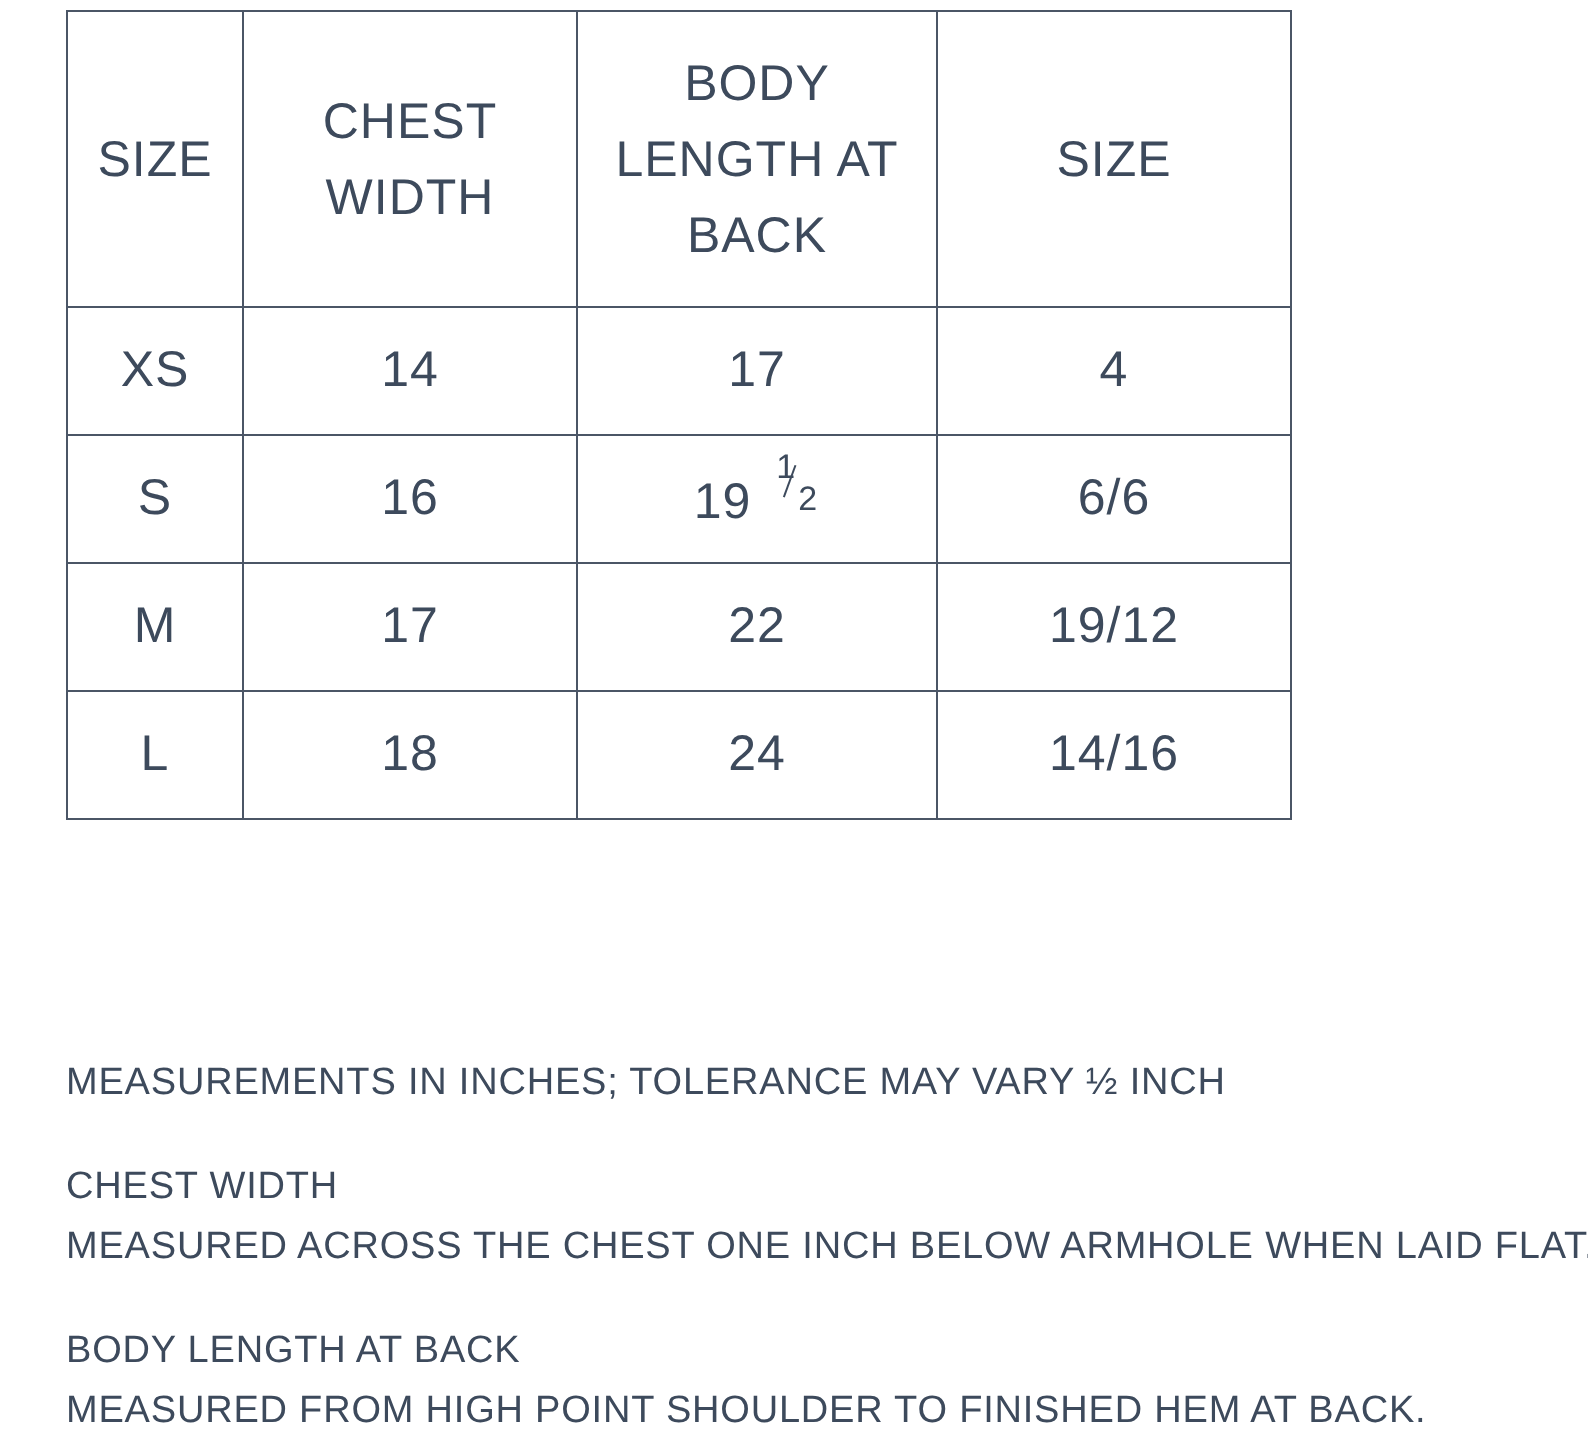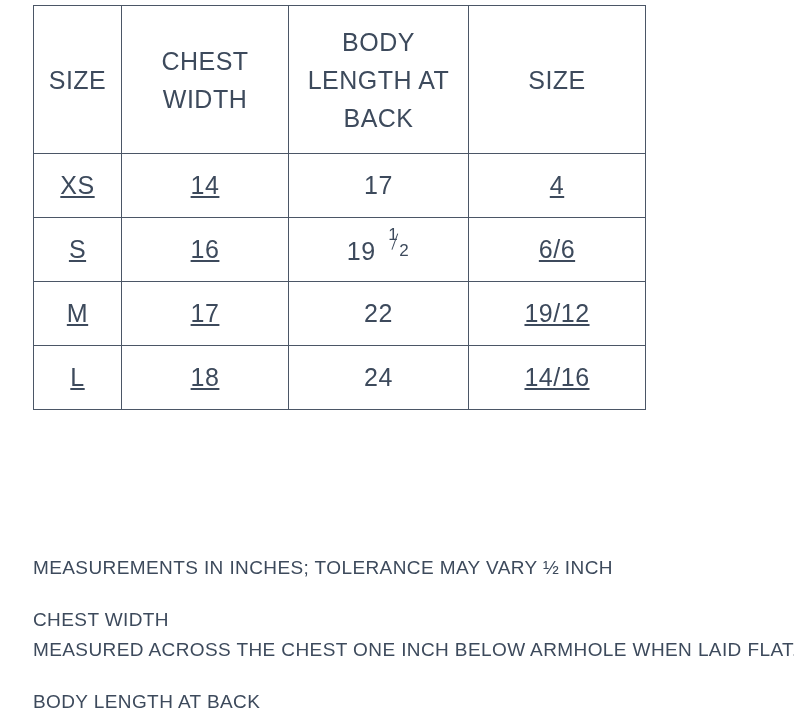--- a/index.html
+++ b/index.html
@@ -47,21 +47,20 @@
   .size-table thead th {
     height: 148px;
     font-size: 25px;
     line-height: 38px;
     padding: 4px 6px;
   }
   .size-table tbody td {
     height: 64px;
     font-size: 25px;
     padding: 2px 4px;
-    text-decoration: underline;
   }
   .frac {
     display: inline-block;
     position: relative;
     font-size: 17px;
     line-height: 1;
     vertical-align: baseline;
     margin-left: 5px;
     width: 22px;
     height: 26px;
@@ -89,21 +88,21 @@
   }
   .cellwrap {
     display: inline-block;
     white-space: nowrap;
   }
 
   
   .notes {
     position: absolute;
     left: 33px;
-    top: 553px;
+    top: 527px;
     width: 740px;
   }
   .note-line {
     font-size: 19px;
     line-height: 30px;
     letter-spacing: 0.4px;
     color: #3d4a5c;
     white-space: nowrap;
   }
   .note-block { margin-bottom: 22px; }
@@ -181,16 +180,17 @@
   <div class="notes">
     <div class="note-block">
       <div class="note-line">MEASUREMENTS IN INCHES; TOLERANCE MAY VARY ½ INCH</div>
     </div>
     <div class="note-block">
       <div class="note-line">CHEST WIDTH</div>
       <div class="note-line">MEASURED ACROSS THE CHEST ONE INCH BELOW ARMHOLE WHEN LAID FLAT.</div>
     </div>
     <div class="note-block last">
       <div class="note-line">BODY LENGTH AT BACK</div>
+      <div class="note-line">MEASURED FROM HIGH POINT SHOULDER TO FINISHED HEM AT BACK.</div>
     </div>
   </div>
 
 </div>
 
 </body></html>

